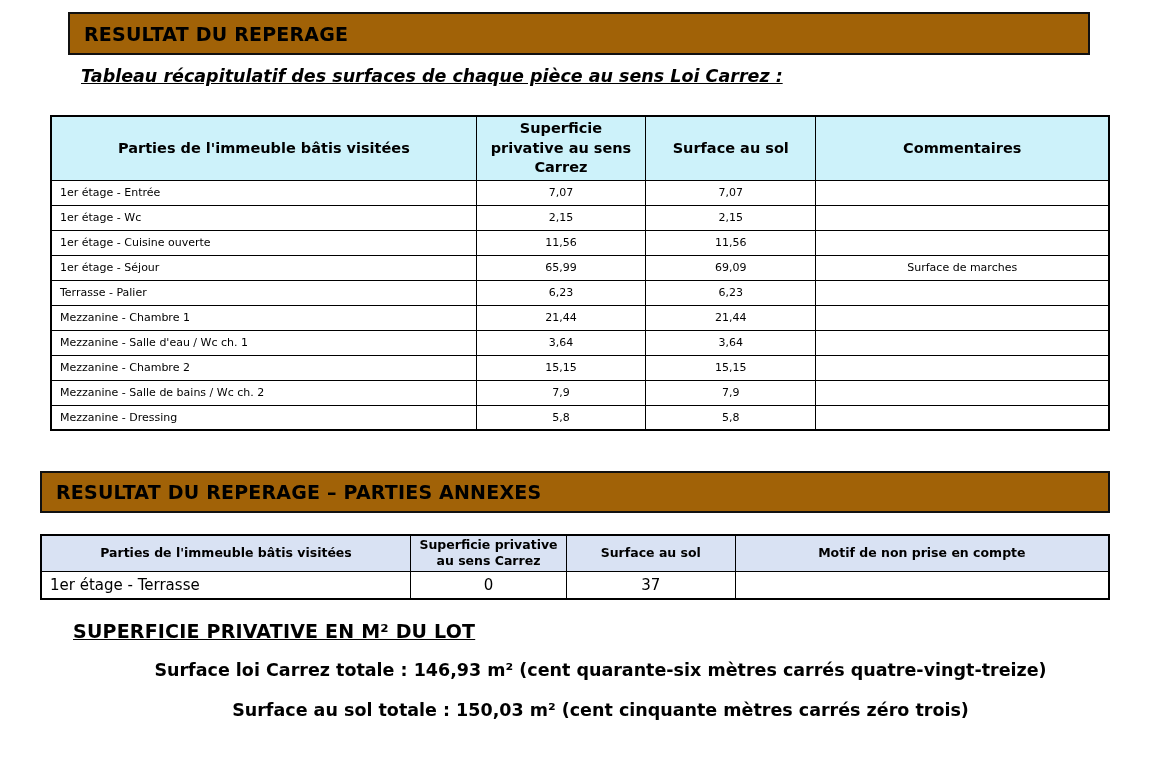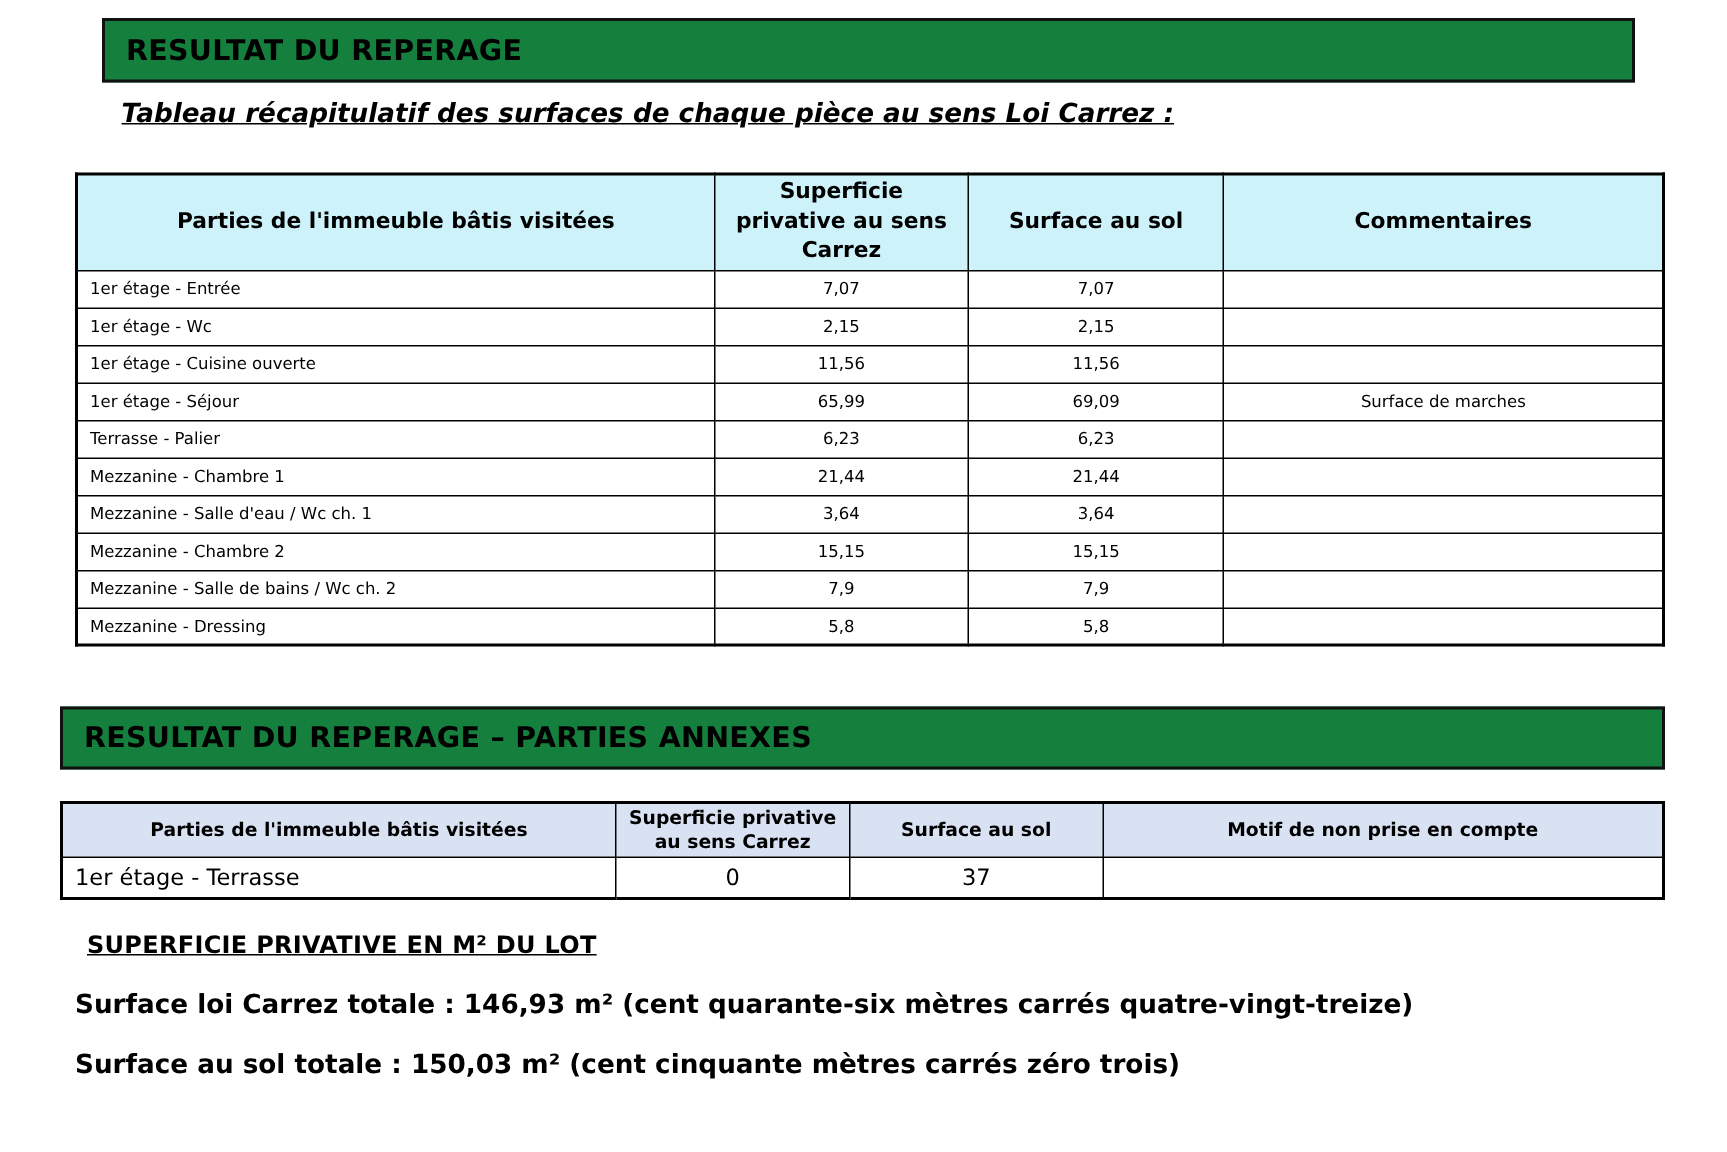--- a/index.html
+++ b/index.html
@@ -2,21 +2,21 @@
 <html><head>
 <meta charset="utf-8">
 <style>
   * { margin:0; padding:0; box-sizing:border-box; }
   html,body { width:1151px; height:768px; background:#ffffff; overflow:hidden;
     font-family:"DejaVu Sans","Liberation Sans",sans-serif; color:#000; }
 
   .page { position:relative; width:1151px; height:768px; background:#fff; }
 
   
-  .banner { background:#15803d; border:2px solid #111; display:flex; align-items:center;
+  .banner { background:#a16207; border:2px solid #111; display:flex; align-items:center;
     font-weight:bold; font-size:19px; letter-spacing:0.2px; padding-left:14px; }
   .banner1 { position:absolute; left:68px; top:12px; width:1022px; height:43px; }
   .banner2 { position:absolute; left:40px; top:471px; width:1070px; height:42px; }
 
   .subtitle { position:absolute; left:81px; top:66px; font-size:17.5px; font-weight:bold;
     font-style:italic; text-decoration:underline; }
 
   
   table { border-collapse:collapse; table-layout:fixed; }
   .tbl1 { position:absolute; left:50px; top:115px; width:1060px; border:2px solid #000; }
@@ -30,23 +30,23 @@
   
   .tbl2 { position:absolute; left:40px; top:534px; width:1070px; border:2px solid #000; }
   .tbl2 th { background:#D9E2F3; border:1px solid #000; font-size:12.5px; font-weight:bold;
     text-align:center; vertical-align:middle; height:34px; padding:1px 6px; line-height:1.3; }
   .tbl2 td { border:1px solid #000; border-bottom:2px solid #000; font-size:15px; height:28px;
     padding:1px 8px; vertical-align:middle; }
   .tbl2 td.num { text-align:center; }
   .col2-piece { width:34.6%; } .col2-carrez { width:14.6%; } .col2-sol { width:15.8%; } .col2-motif { width:35%; }
 
   
-  .sum-title { position:absolute; left:58px; top:620px; font-size:16px; font-weight:bold;
+  .sum-title { position:absolute; left:73px; top:620px; font-size:19px; font-weight:bold;
     text-decoration:underline; letter-spacing:0.2px; }
-  .sum-line { position:absolute; left:0; width:1151px; text-align:left; font-size:17.5px;
+  .sum-line { position:absolute; left:0; width:1151px; text-align:center; font-size:17.5px;
     font-weight:bold; padding-left:50px; }
   .sum-line1 { top:660px; }
   .sum-line2 { top:700px; }
 </style>
 </head>
 <body>
 
 <div class="page">
 
   <div class="banner banner1">

